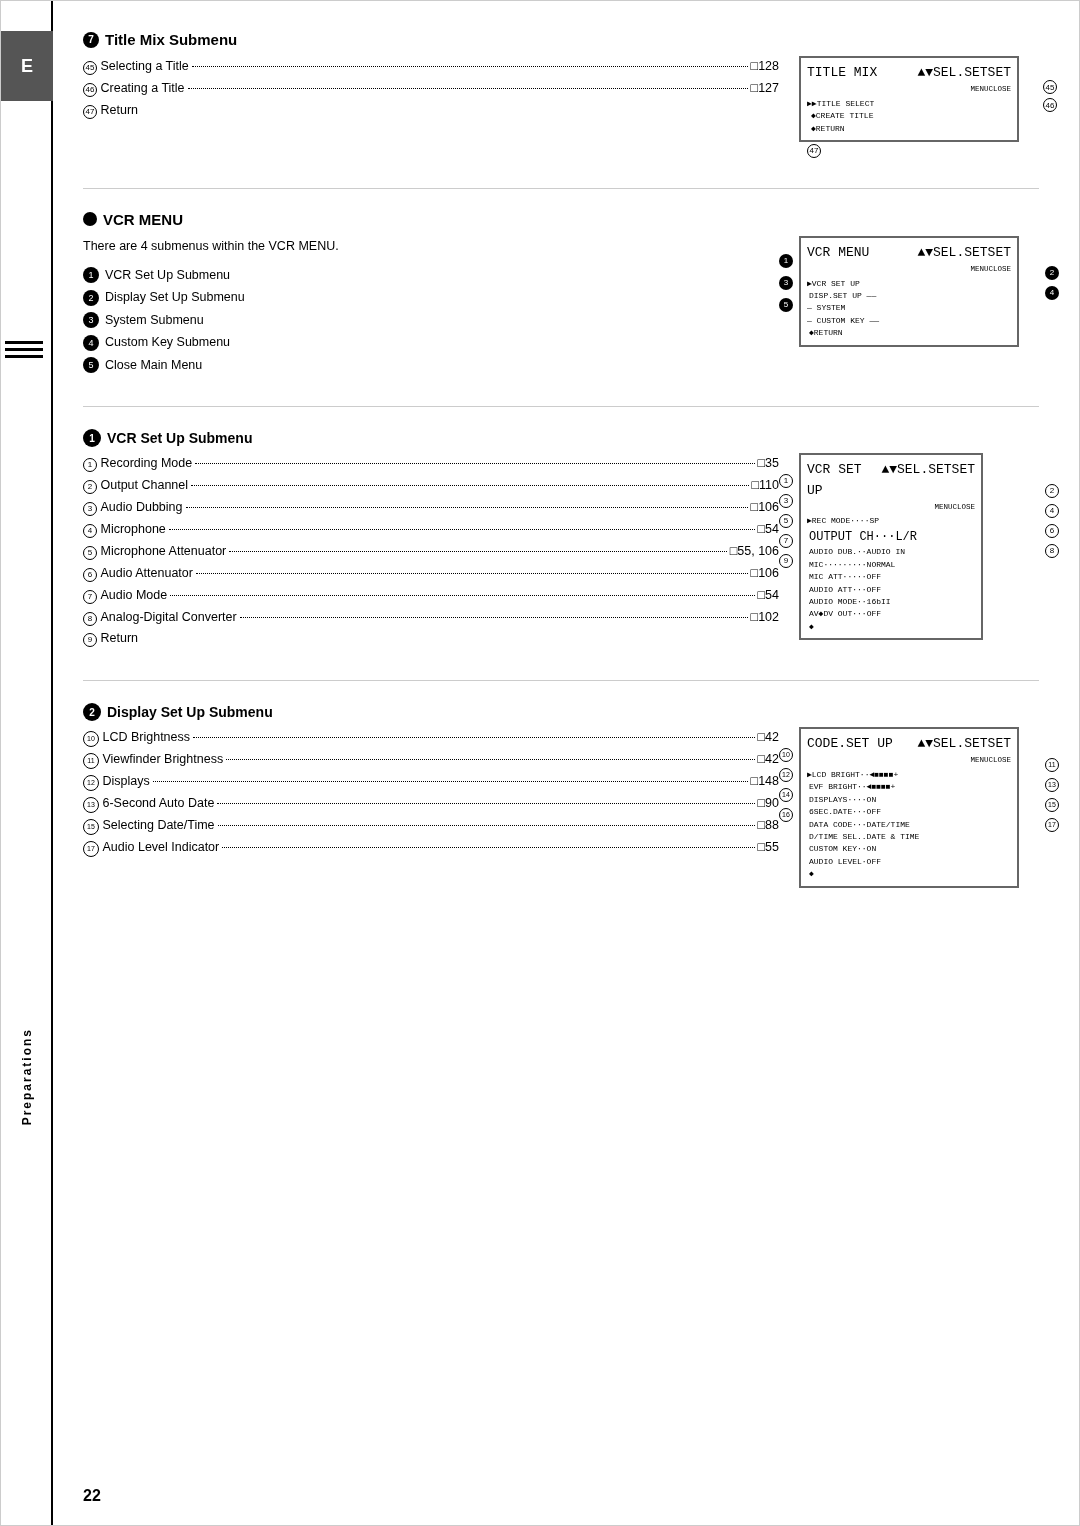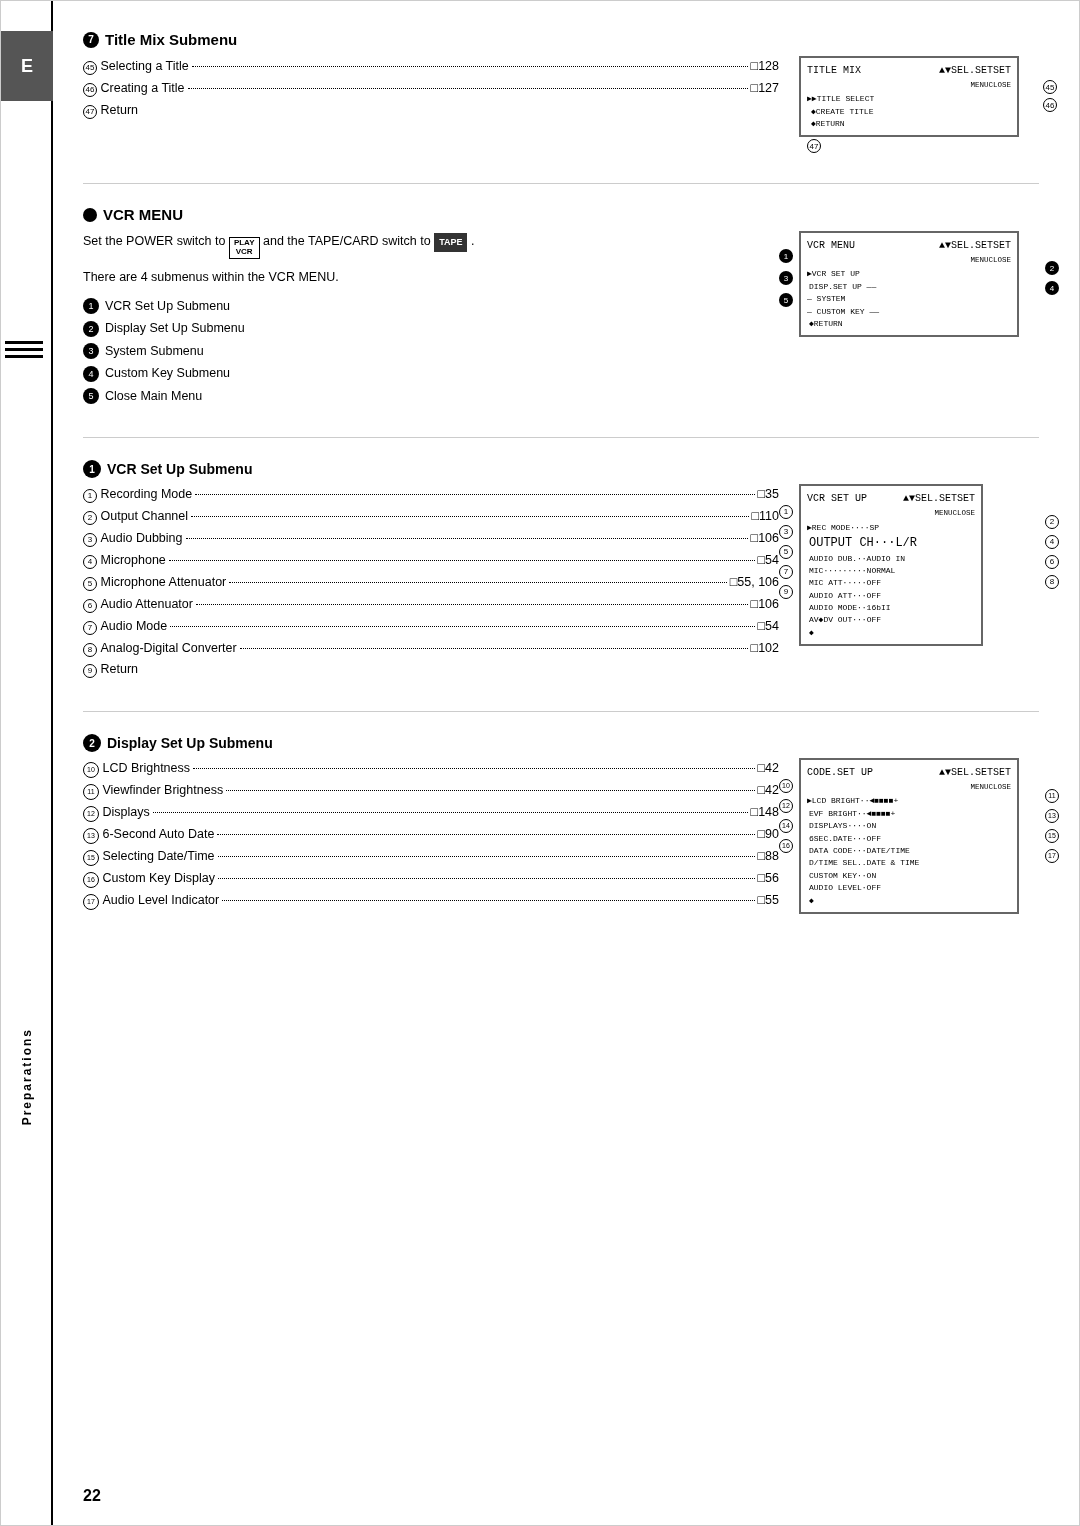--- a/index.html
+++ b/index.html
@@ -173,23 +173,22 @@
       font-family: 'Courier New', monospace;
       font-size: 8px;
       line-height: 1.55;
       background: #fff;
       width: 220px;
     }
 
     .menu-screen-hdr {
       display: flex;
       justify-content: space-between;
-      font-size: 10px;
+      font-size: 13px;
       margin-bottom: 1px;
-      text-align: right;
     }
 
     
     .cn {
       display: inline-flex;
       align-items: center;
       justify-content: center;
       width: 14px;
       height: 14px;
       border: 1px solid #000;
@@ -316,30 +315,20 @@
     <hr class="sep-line">
 
     <div class="section">
       <div class="section-title">
         <span style="display:inline-block;width:14px;height:14px;background:#000;border-radius:50%;flex-shrink:0;"></span>
         <span>VCR MENU</span>
       </div>
 
       <div class="section-body">
         <div class="section-left">
-          <div class="vcr-description">
-            <span>Set the POWER switch to </span>
-            <span class="play-badge">
-              <span>PLAY</span>
-              <span>VCR</span>
-            </span>
-            <span> and the TAPE/CARD switch to </span>
-            <span class="tape-badge">TAPE</span>
-            <span>.</span>
-          </div>
           <div class="vcr-description">There are 4 submenus within the VCR MENU.</div>
           <div class="vcr-menu-items">
             <div class="vcr-menu-item">
               <span style="display:inline-flex;align-items:center;justify-content:center;width:16px;height:16px;background:#000;border-radius:50%;color:#fff;font-size:9px;flex-shrink:0;">1</span>
               <span>VCR Set Up Submenu</span>
             </div>
             <div class="vcr-menu-item">
               <span style="display:inline-flex;align-items:center;justify-content:center;width:16px;height:16px;background:#000;border-radius:50%;color:#fff;font-size:9px;flex-shrink:0;">2</span>
               <span>Display Set Up Submenu</span>
             </div>
@@ -543,26 +532,20 @@
             <span class="dots-fill"></span>
             <span>□90</span>
           </div>
           <div class="item-row">
             <span class="cn" style="font-size:7px;width:16px;height:16px;">15</span>&nbsp;
             <span class="item-label">Selecting Date/Time </span>
             <span class="dots-fill"></span>
             <span>□88</span>
           </div>
           <div class="item-row">
-            <span class="cn" style="font-size:7px;width:16px;height:16px;">16</span>&nbsp;
-            <span class="item-label">Custom Key Display </span>
-            <span class="dots-fill"></span>
-            <span>□56</span>
-          </div>
-          <div class="item-row">
             <span class="cn" style="font-size:7px;width:16px;height:16px;">17</span>&nbsp;
             <span class="item-label">Audio Level Indicator </span>
             <span class="dots-fill"></span>
             <span>□55</span>
           </div>
         </div>
 
         <div class="section-right">
           <div style="position:relative;">
             <div class="menu-screen" style="width:220px;">

